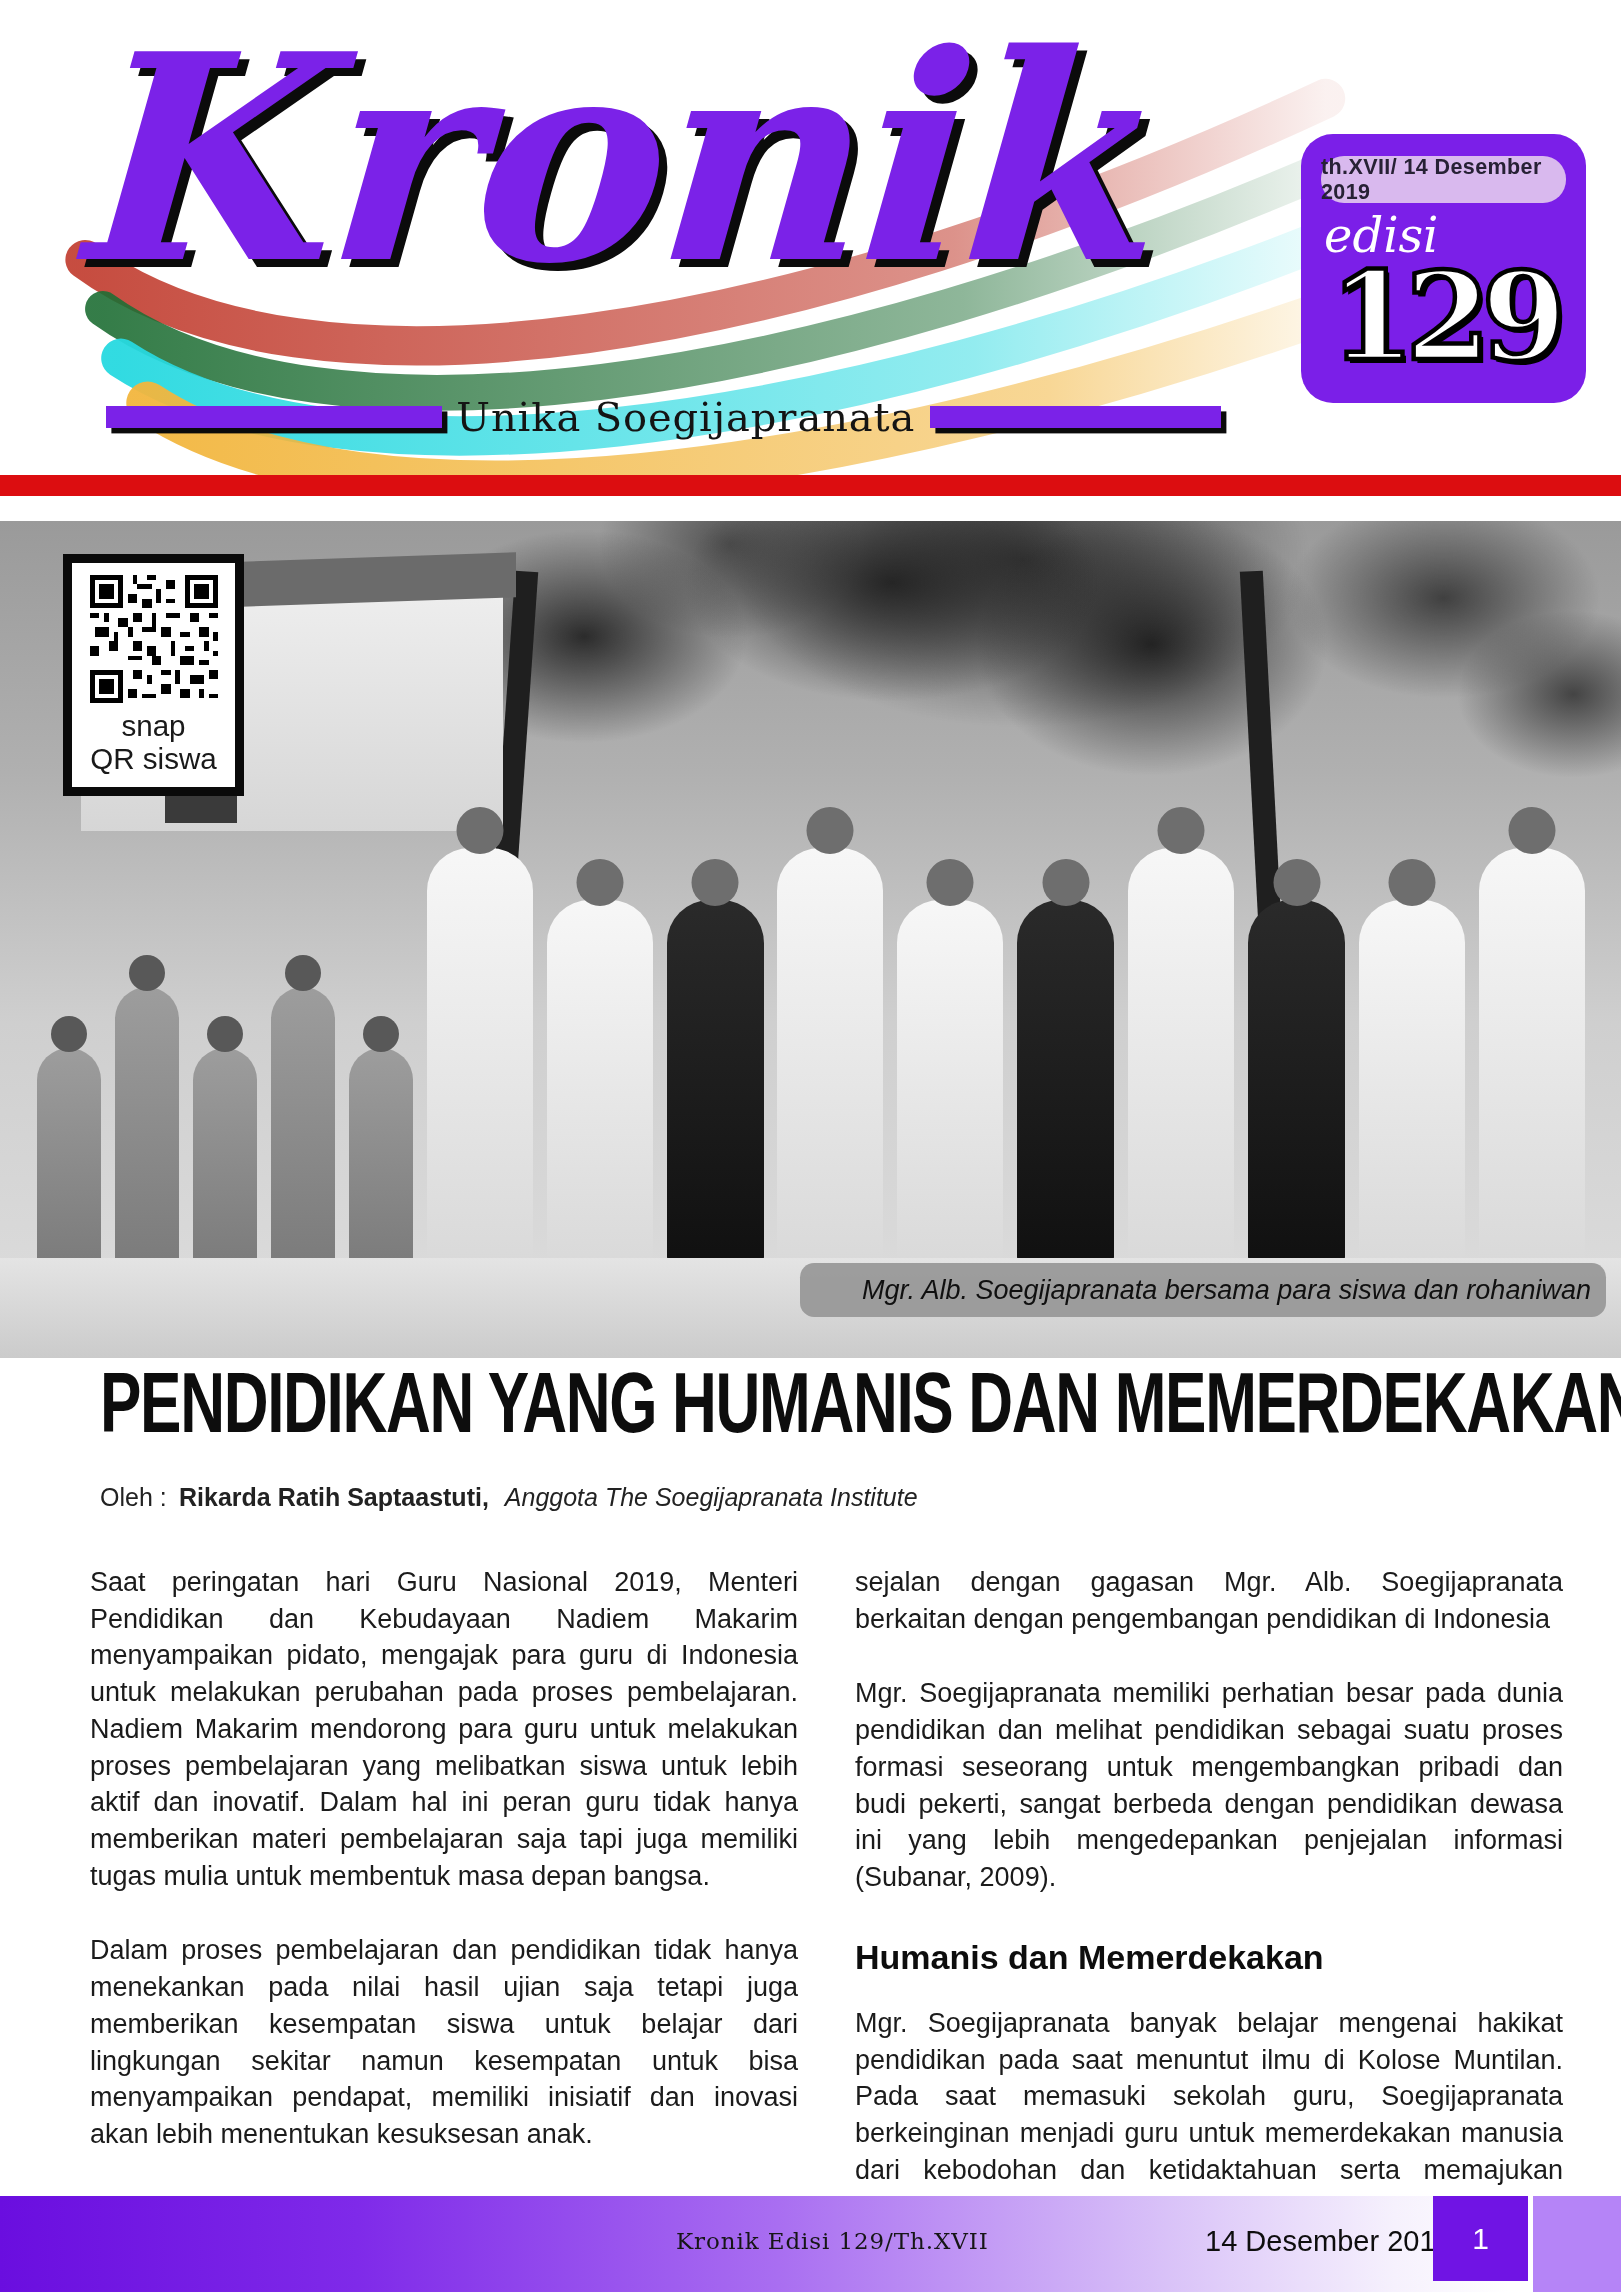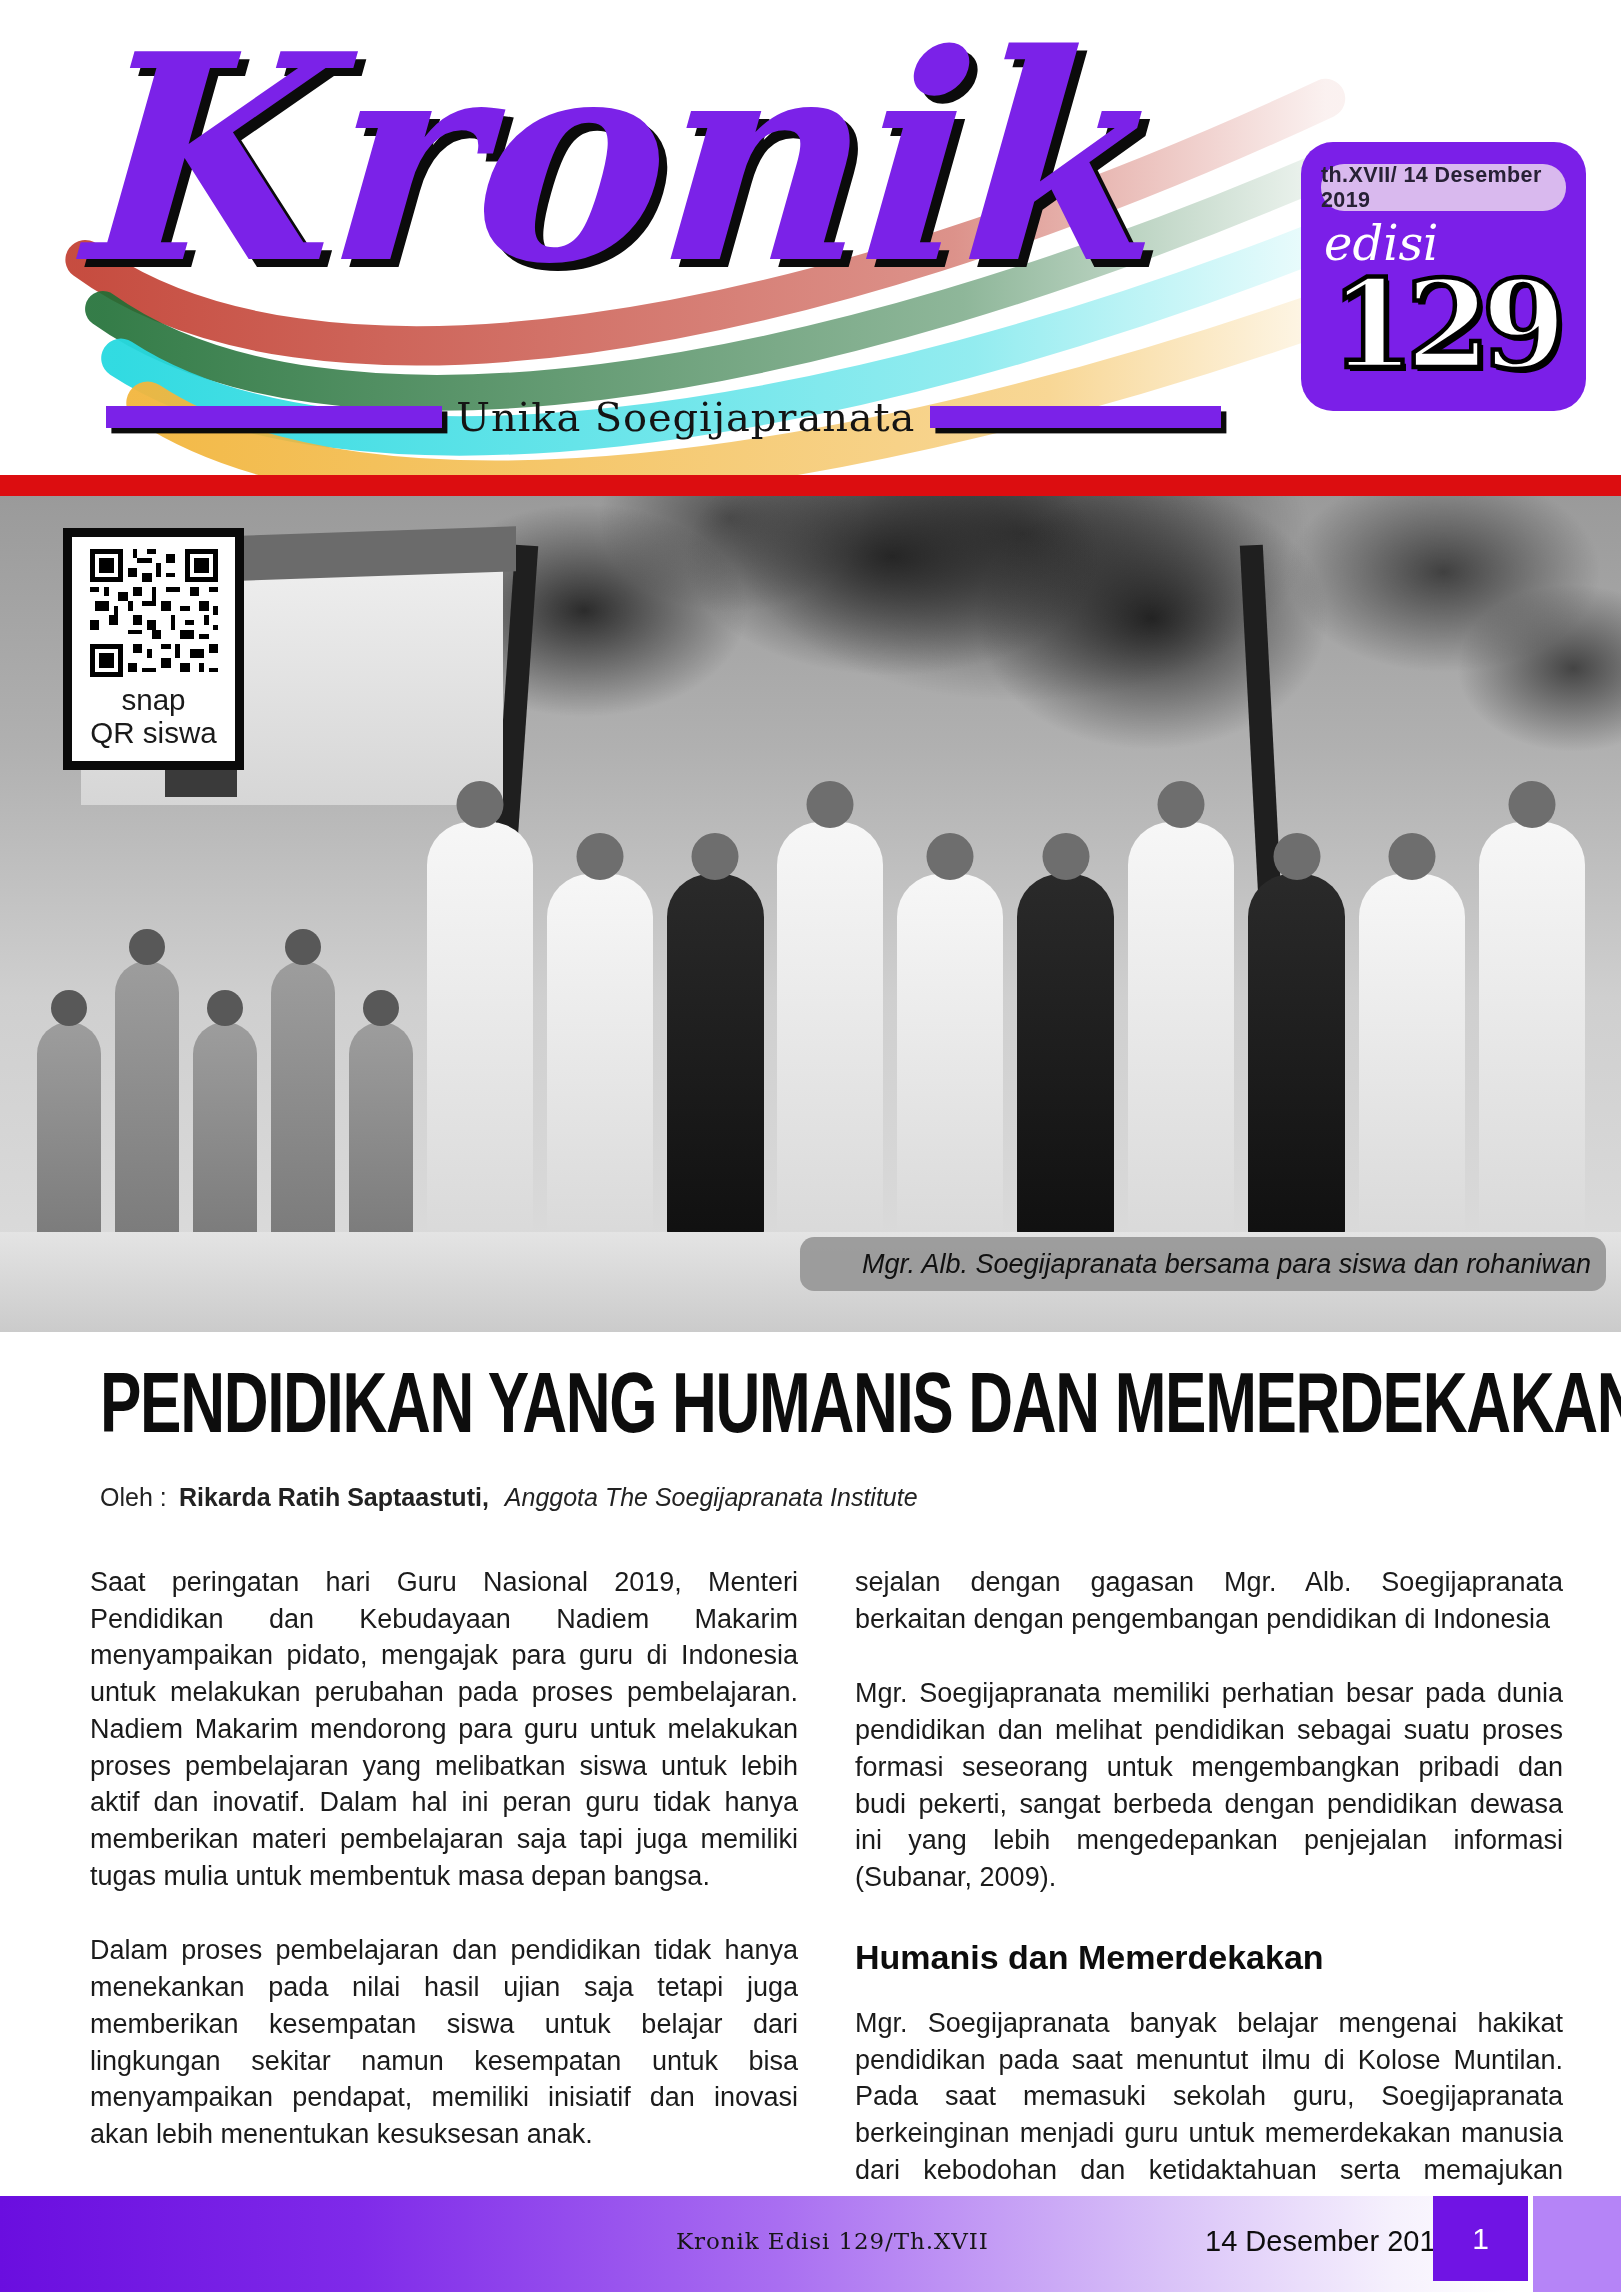--- a/index.html
+++ b/index.html
@@ -19,21 +19,21 @@
   }
   .tagline-row{position:absolute;left:106px;top:394px;width:1115px;z-index:3;display:flex;align-items:center;gap:14.3px;}
   .tagline-bar{height:22.4px;background:#7b22e8;box-shadow:5.4px 5.4px 0 #0b0b0b;}
   .tagline-bar.left{width:336px;}
   .tagline-bar.right{flex:1;}
   .tagline-text{
     font-family:"DejaVu Serif",serif;font-weight:normal;font-size:40px;color:#141414;
     white-space:nowrap;letter-spacing:0.9px;
   }
   .issue-box{
-    position:absolute;left:1301px;top:142px;width:285px;height:269px;z-index:4;
+    position:absolute;left:1301px;top:134px;width:285px;height:269px;z-index:4;
     background:#7b1fe8;border-radius:32px;
   }
   .issue-pill{
     margin:22.4px auto 0;width:245px;height:47px;background:#d9b9ee;border-radius:23px;
     display:flex;align-items:center;justify-content:center;
     font-size:21.5px;font-weight:bold;color:#272135;letter-spacing:0.4px;
   }
   .issue-edisi{
     margin:7.2px 0 0 23px;font-family:"DejaVu Serif",serif;font-style:italic;
     font-size:48px;color:#ffffff;line-height:1;
@@ -41,21 +41,21 @@
   .issue-number{
     text-align:center;margin-top:0px;line-height:0.95;
     font-family:"DejaVu Serif",serif;font-weight:bold;font-size:122px;color:#fff;
     -webkit-text-stroke:4.5px #000;letter-spacing:-9px;
     text-shadow:3.6px 3.6px 0 #000;
   }
   
   .redbar{position:absolute;top:475px;left:0;width:1622px;height:20.6px;background:#dc0d10;z-index:5;}
   
   .photo{
-    position:absolute;top:495px;left:0;width:1622px;height:837px;overflow:hidden;
+    position:absolute;top:521px;left:0;width:1622px;height:837px;overflow:hidden;
     background:linear-gradient(180deg,#9a9a9a 0%,#b0b0b0 30%,#cfcfcf 60%,#dedede 100%);
   }
   .foliage{
     position:absolute;left:0;top:0;width:100%;height:46%;
     background-image:
       radial-gradient(ellipse 233px 152px at 36% 30%, rgba(22,22,22,.85), transparent 70%),
       radial-gradient(ellipse 296px 170px at 55% 16%, rgba(30,30,30,.9), transparent 70%),
       radial-gradient(ellipse 251px 188px at 71% 32%, rgba(18,18,18,.85), transparent 70%),
       radial-gradient(ellipse 224px 143px at 89% 20%, rgba(40,40,40,.8), transparent 70%),
       radial-gradient(ellipse 188px 134px at 45% 6%, rgba(55,55,55,.75), transparent 70%),

